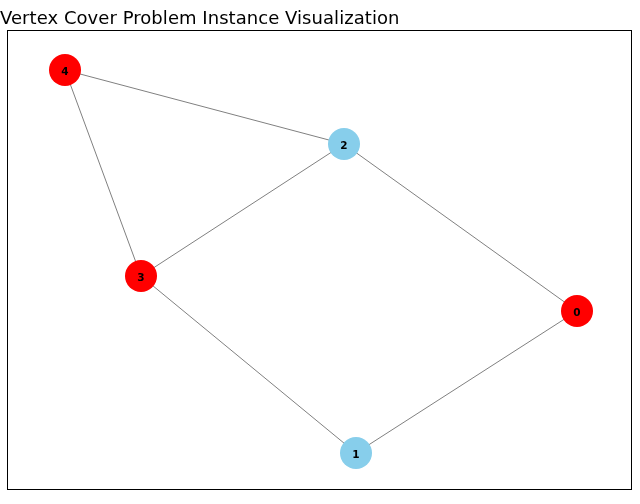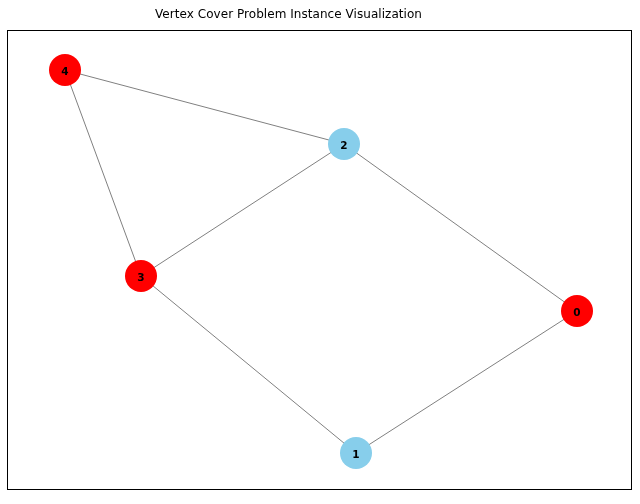--- a/index.html
+++ b/index.html
@@ -17,22 +17,22 @@
     position: relative;
     width: 640px;
     height: 504px;
     background: #ffffff;
   }
   #figure-title {
     position: absolute;
     top: 7px;
     left: 0;
     width: 577px;
-    text-align: center;
-    font-size: 12px;
+    text-align: left;
+    font-size: 18px;
     color: #000000;
     font-family: "DejaVu Sans", sans-serif;
     letter-spacing: 0.05px;
     white-space: nowrap;
   }
   #axes {
     position: absolute;
     left: 7px;
     top: 30px;
     width: 625px;

